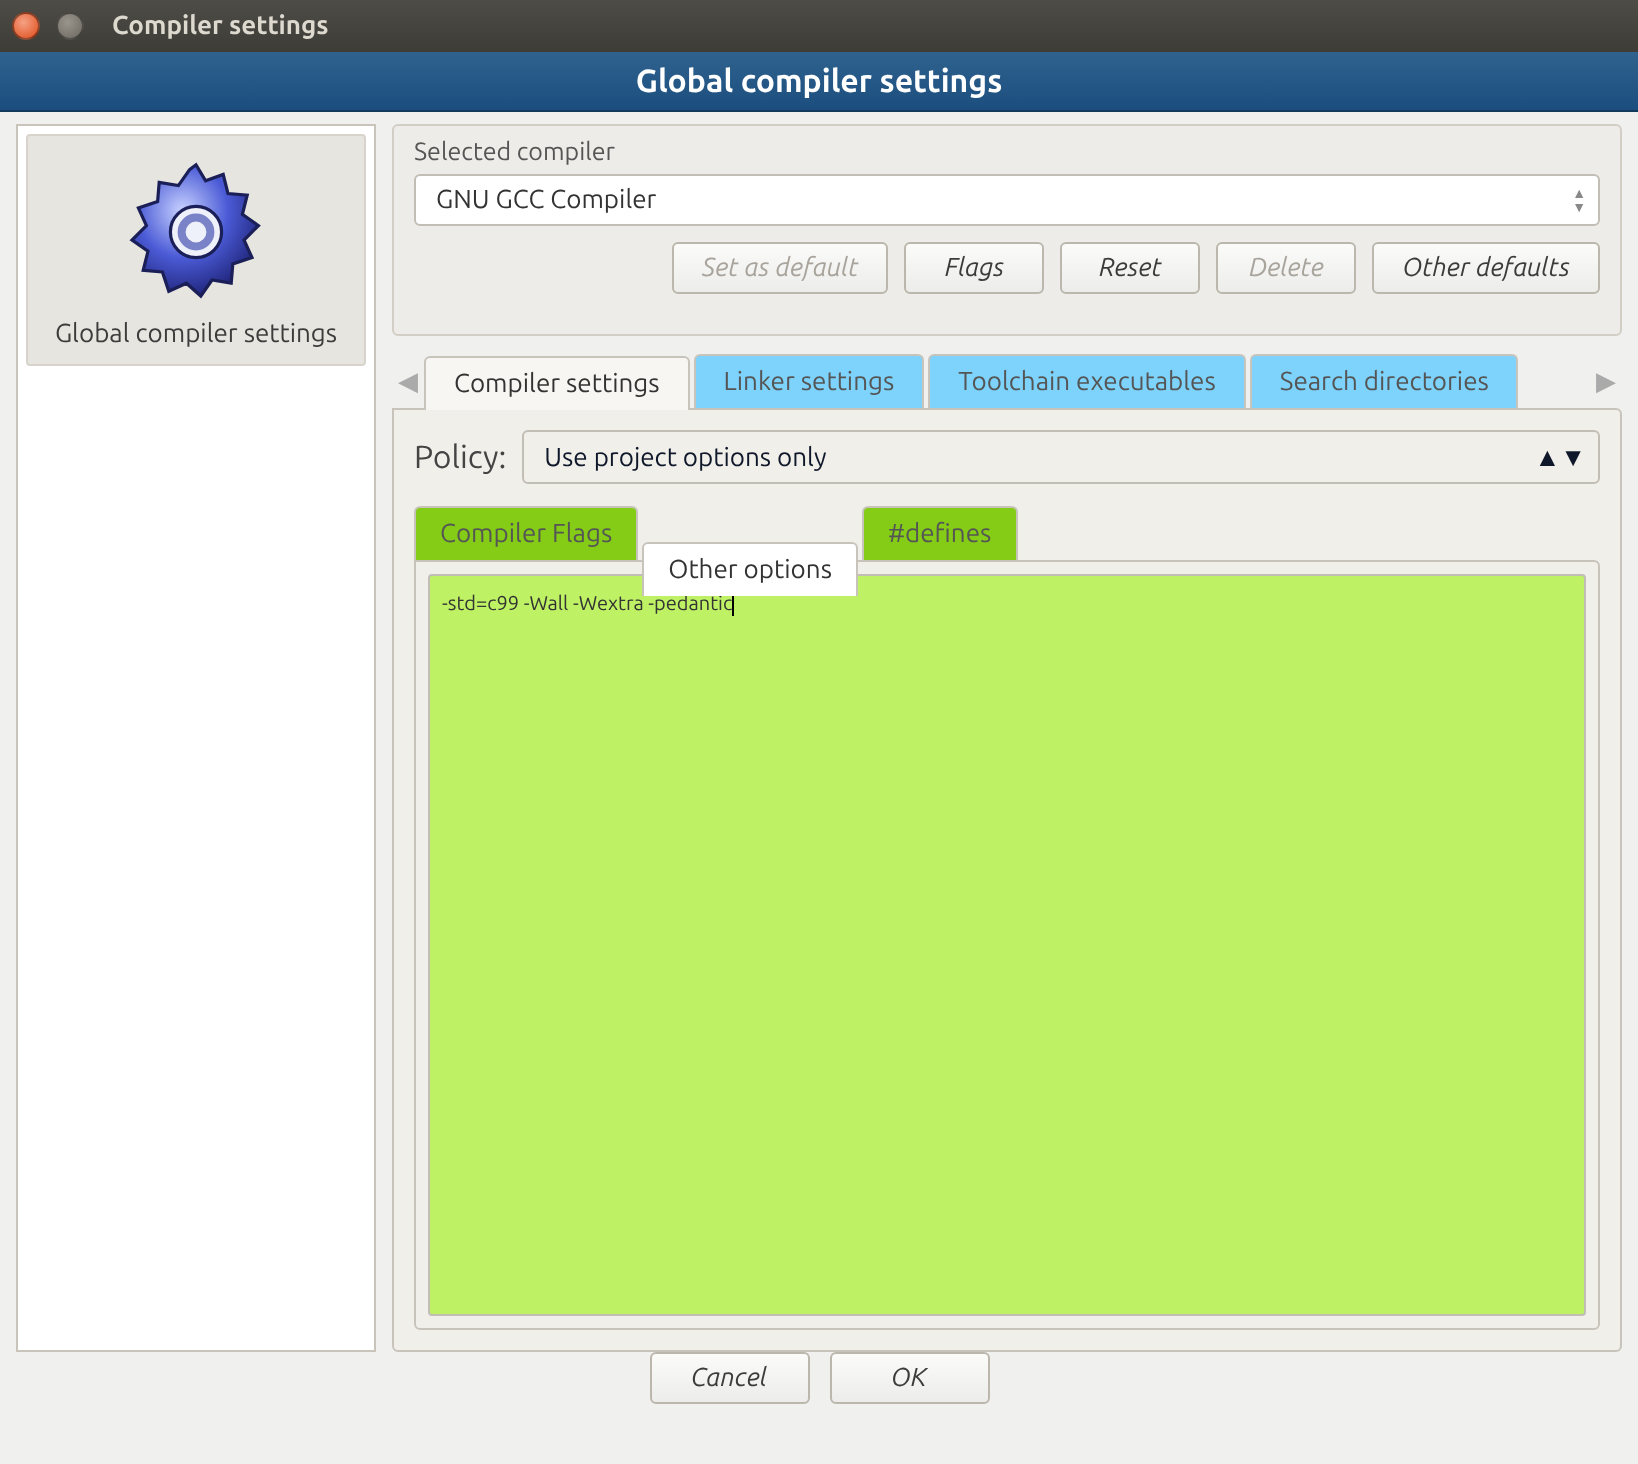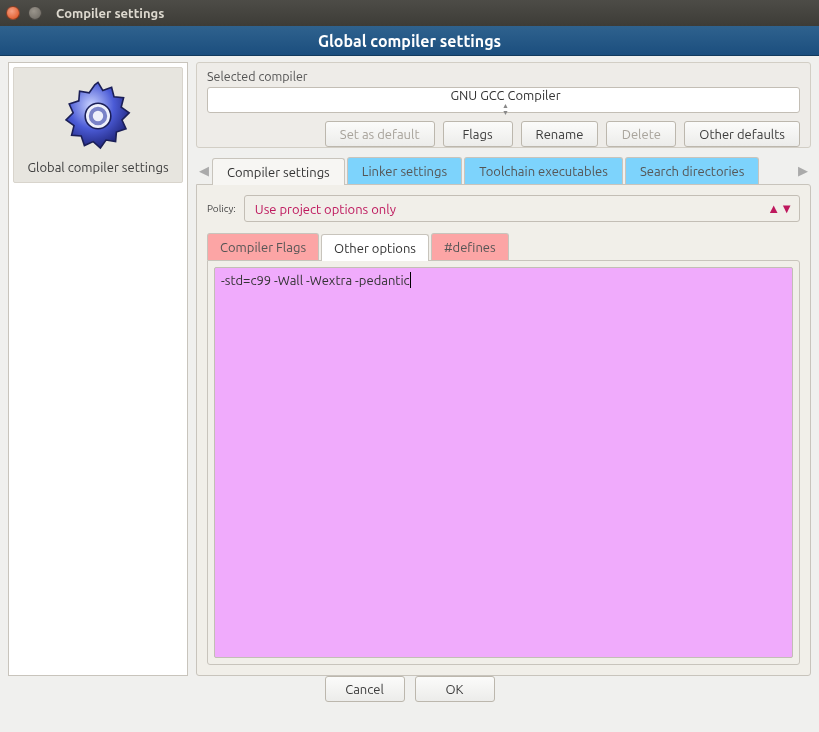--- a/index.html
+++ b/index.html
@@ -51,52 +51,52 @@
     text-align: center;
     padding: 8px 2px;
     font-size: 13px;
   }
   .side-item.sel { background: #e7e5df; border: 1px solid #d8d4cc; border-radius: 2px; }
   .side-icon { width: 80px; height: 80px; margin: 0 auto 4px; display: flex; align-items: center; justify-content: center; }
   .content { flex: 1; display: flex; flex-direction: column; }
   .group {
     border: 1px solid #d2cec5;
     border-radius: 3px;
-    padding: 6px 10px 0;
+    padding: 6px 10px 20px;
     background: #eeece8;
     margin-bottom: 6px;
   }
   .group-title { font-size: 12.5px; color: #555; margin-bottom: 4px; }
   .combo {
     display: flex;
     align-items: center;
     justify-content: space-between;
     height: 26px;
     background: #fff;
     border: 1px solid #c3beb5;
     border-radius: 3px;
     padding: 0 6px 0 10px;
     margin-bottom: 8px;
     color: #333;
-    flex-direction: column;
   }
   .combo .spin { display:flex; flex-direction:column; gap:1px; color:#888; font-size:7px; line-height:6px; }
   .btn-row { display: flex; gap: 8px; justify-content: flex-end; }
   .btn {
     height: 26px;
     padding: 0 14px;
     border: 1px solid #bcb7ad;
     border-radius: 3px;
     background: linear-gradient(#fbfbfa, #ececea);
     color: #3c3c3c;
     display: inline-flex;
     align-items: center;
     justify-content: center;
     min-width: 70px;
     cursor: pointer;
+    font-style: italic;
   }
   .btn.disabled { color: #a8a39b; cursor: default; }
   .tab-strip {
     display: flex;
     align-items: flex-end;
     height: 30px;
     position: relative;
   }
   .tab-scroll { width: 16px; height: 28px; display:flex; align-items:center; justify-content:center; color:#aaa; }
   .tab {
@@ -114,54 +114,54 @@
     border: 1px solid #c8c4bc;
     border-radius: 0 3px 3px 3px;
     background: #f1efe9;
     padding: 10px;
     flex: 1;
     display: flex;
     flex-direction: column;
     gap: 10px;
   }
   .policy-row { display: flex; align-items: center; gap: 8px; }
-  .policy-row label { font-size: 10px; color: #444; }
+  .policy-row label { font-size: 16px; color: #444; }
   .policy-combo {
     flex: 1; display:flex; align-items:center; justify-content:space-between;
     height: 27px; border:1px solid #c3beb5; border-radius:3px; padding:0 6px 0 10px;
-    background:#f1efe9; color:#be185d;
+    background:#f1efe9; color:#0f172a;
   }
   .subtabs { display: flex; align-items: flex-end; height: 28px; }
   .subtab {
     padding: 6px 12px;
     border: 1px solid #c8c4bc;
     border-bottom: none;
     border-radius: 3px 3px 0 0;
-    background: #fca5a5;
+    background: #84cc16;
     margin-right: 2px;
     color: #555;
     cursor: pointer;
   }
-  .subtab.active { background: #ffffff; color: #333; position: relative; top: 1px; z-index:2; }
+  .subtab.active { background: #ffffff; color: #333; position: relative; top: 18px; z-index:2; }
   .text-pane-wrap {
     flex: 1;
     display: flex;
     flex-direction: column;
     border: 1px solid #c8c4bc;
     border-radius: 0 3px 3px 3px;
     background: #f1efe9;
     padding: 6px;
   }
   .text-pane {
     flex: 1;
-    background: #f0abfc;
+    background: #bef264;
     border: 1px solid #c3beb5;
     border-radius: 2px;
     padding: 4px 6px;
-    font-size: 13px;
+    font-size: 10px;
     color: #333;
     white-space: pre;
     position: relative;
   }
   .caret { display:inline-block; width:1px; height:16px; background:#000; vertical-align:-3px; }
   .footer {
     height: 48px;
     display: flex;
     align-items: flex-start;
     justify-content: center;
@@ -208,21 +208,21 @@
       <div class="combo">
         <span>GNU GCC Compiler</span>
         <span class="spin">
             <span>▲</span>
             <span>▼</span>
           </span>
       </div>
       <div class="btn-row">
         <div class="btn disabled">Set as default</div>
         <div class="btn">Flags</div>
-        <div class="btn">Rename</div>
+        <div class="btn">Reset</div>
         <div class="btn disabled">Delete</div>
         <div class="btn">Other defaults</div>
       </div>
     </div>
 
     <div class="tab-strip">
       <div class="tab-scroll">◀</div>
       <div class="tab active">Compiler settings</div>
       <div class="tab">Linker settings</div>
       <div class="tab">Toolchain executables</div>

